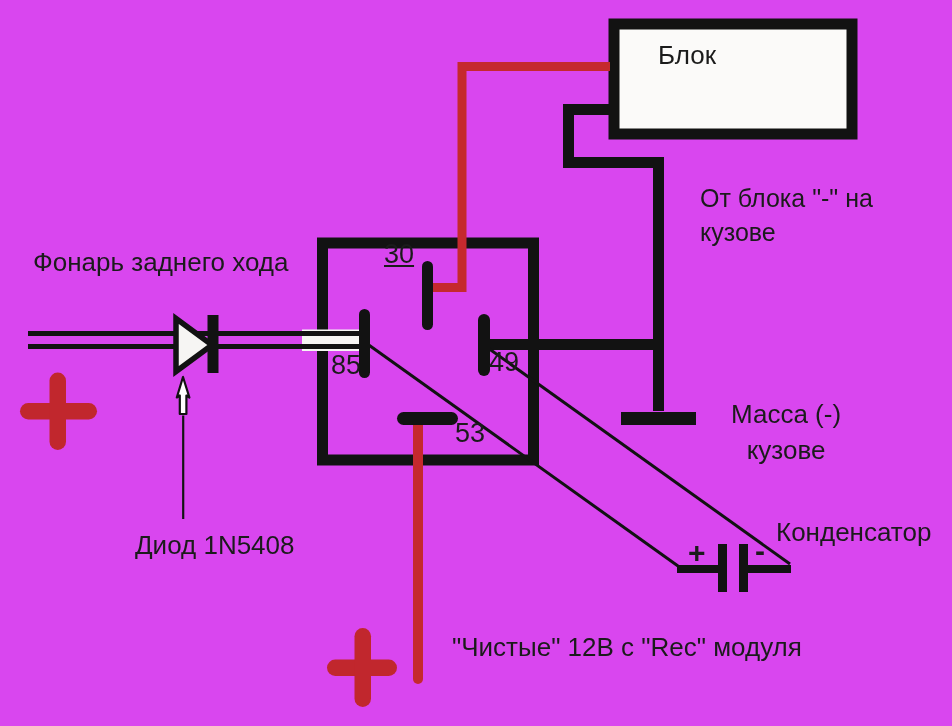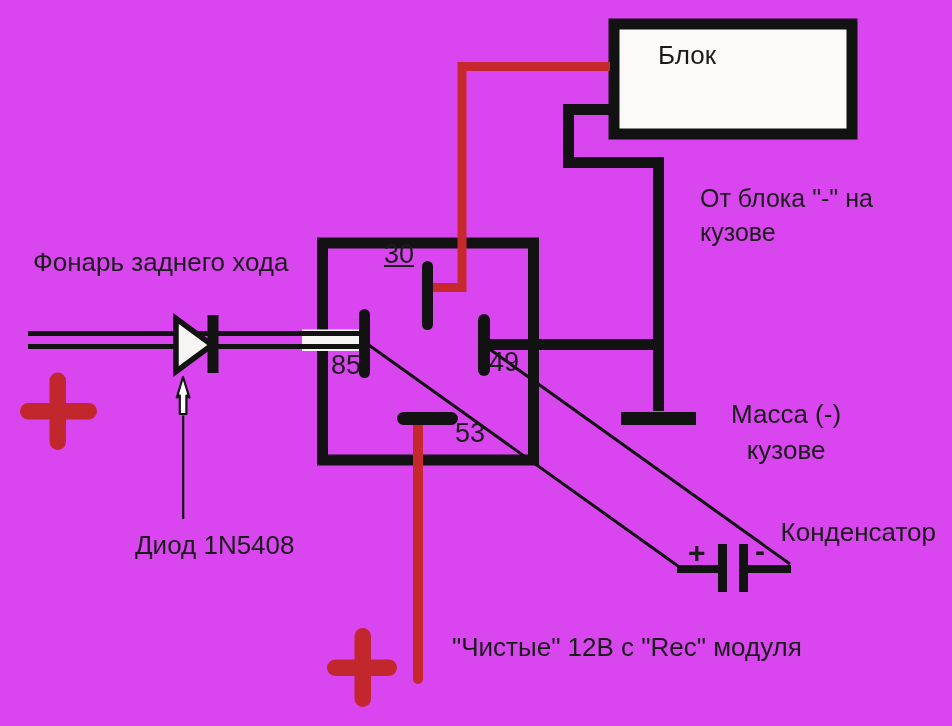--- a/index.html
+++ b/index.html
@@ -12,21 +12,21 @@
     overflow:hidden;
   }
   .canvas svg{position:absolute;left:0;top:0;}
   .label{position:absolute;font-size:26px;line-height:36px;white-space:nowrap;}
   .label .ln{display:block;}
   .lbl-parktronic{left:658px;top:37px;line-height:37px;}
   .lbl-fromblock{left:700px;top:181px;line-height:34px;font-size:25px;}
   .lbl-reverse{left:33px;top:244px;}
   .lbl-diode{left:103px;top:527px;margin-left:32px;}
   .lbl-ground{left:731px;top:396px;line-height:36px;text-align:center;}
-  .lbl-cap{left:776px;top:517px;line-height:30px;width:160px;text-align:right;}
+  .lbl-cap{left:776px;top:517px;line-height:30px;width:160px;text-align:left;}
   .lbl-clean{left:452px;top:629px;}
   .pinlbl{position:absolute;font-size:27px;line-height:27px;white-space:nowrap;}
   .pin30{left:384px;top:241px;text-decoration:underline;}
   .pin85{left:331px;top:352px;}
   .pin86{left:489px;top:349px;}
   .pin87{left:455px;top:420px;}
   .capsign{position:absolute;font-size:30px;line-height:30px;font-weight:600;}
   .cplus{left:688px;top:538px;}
   .cminus{left:755px;top:536px;}
 </style>

